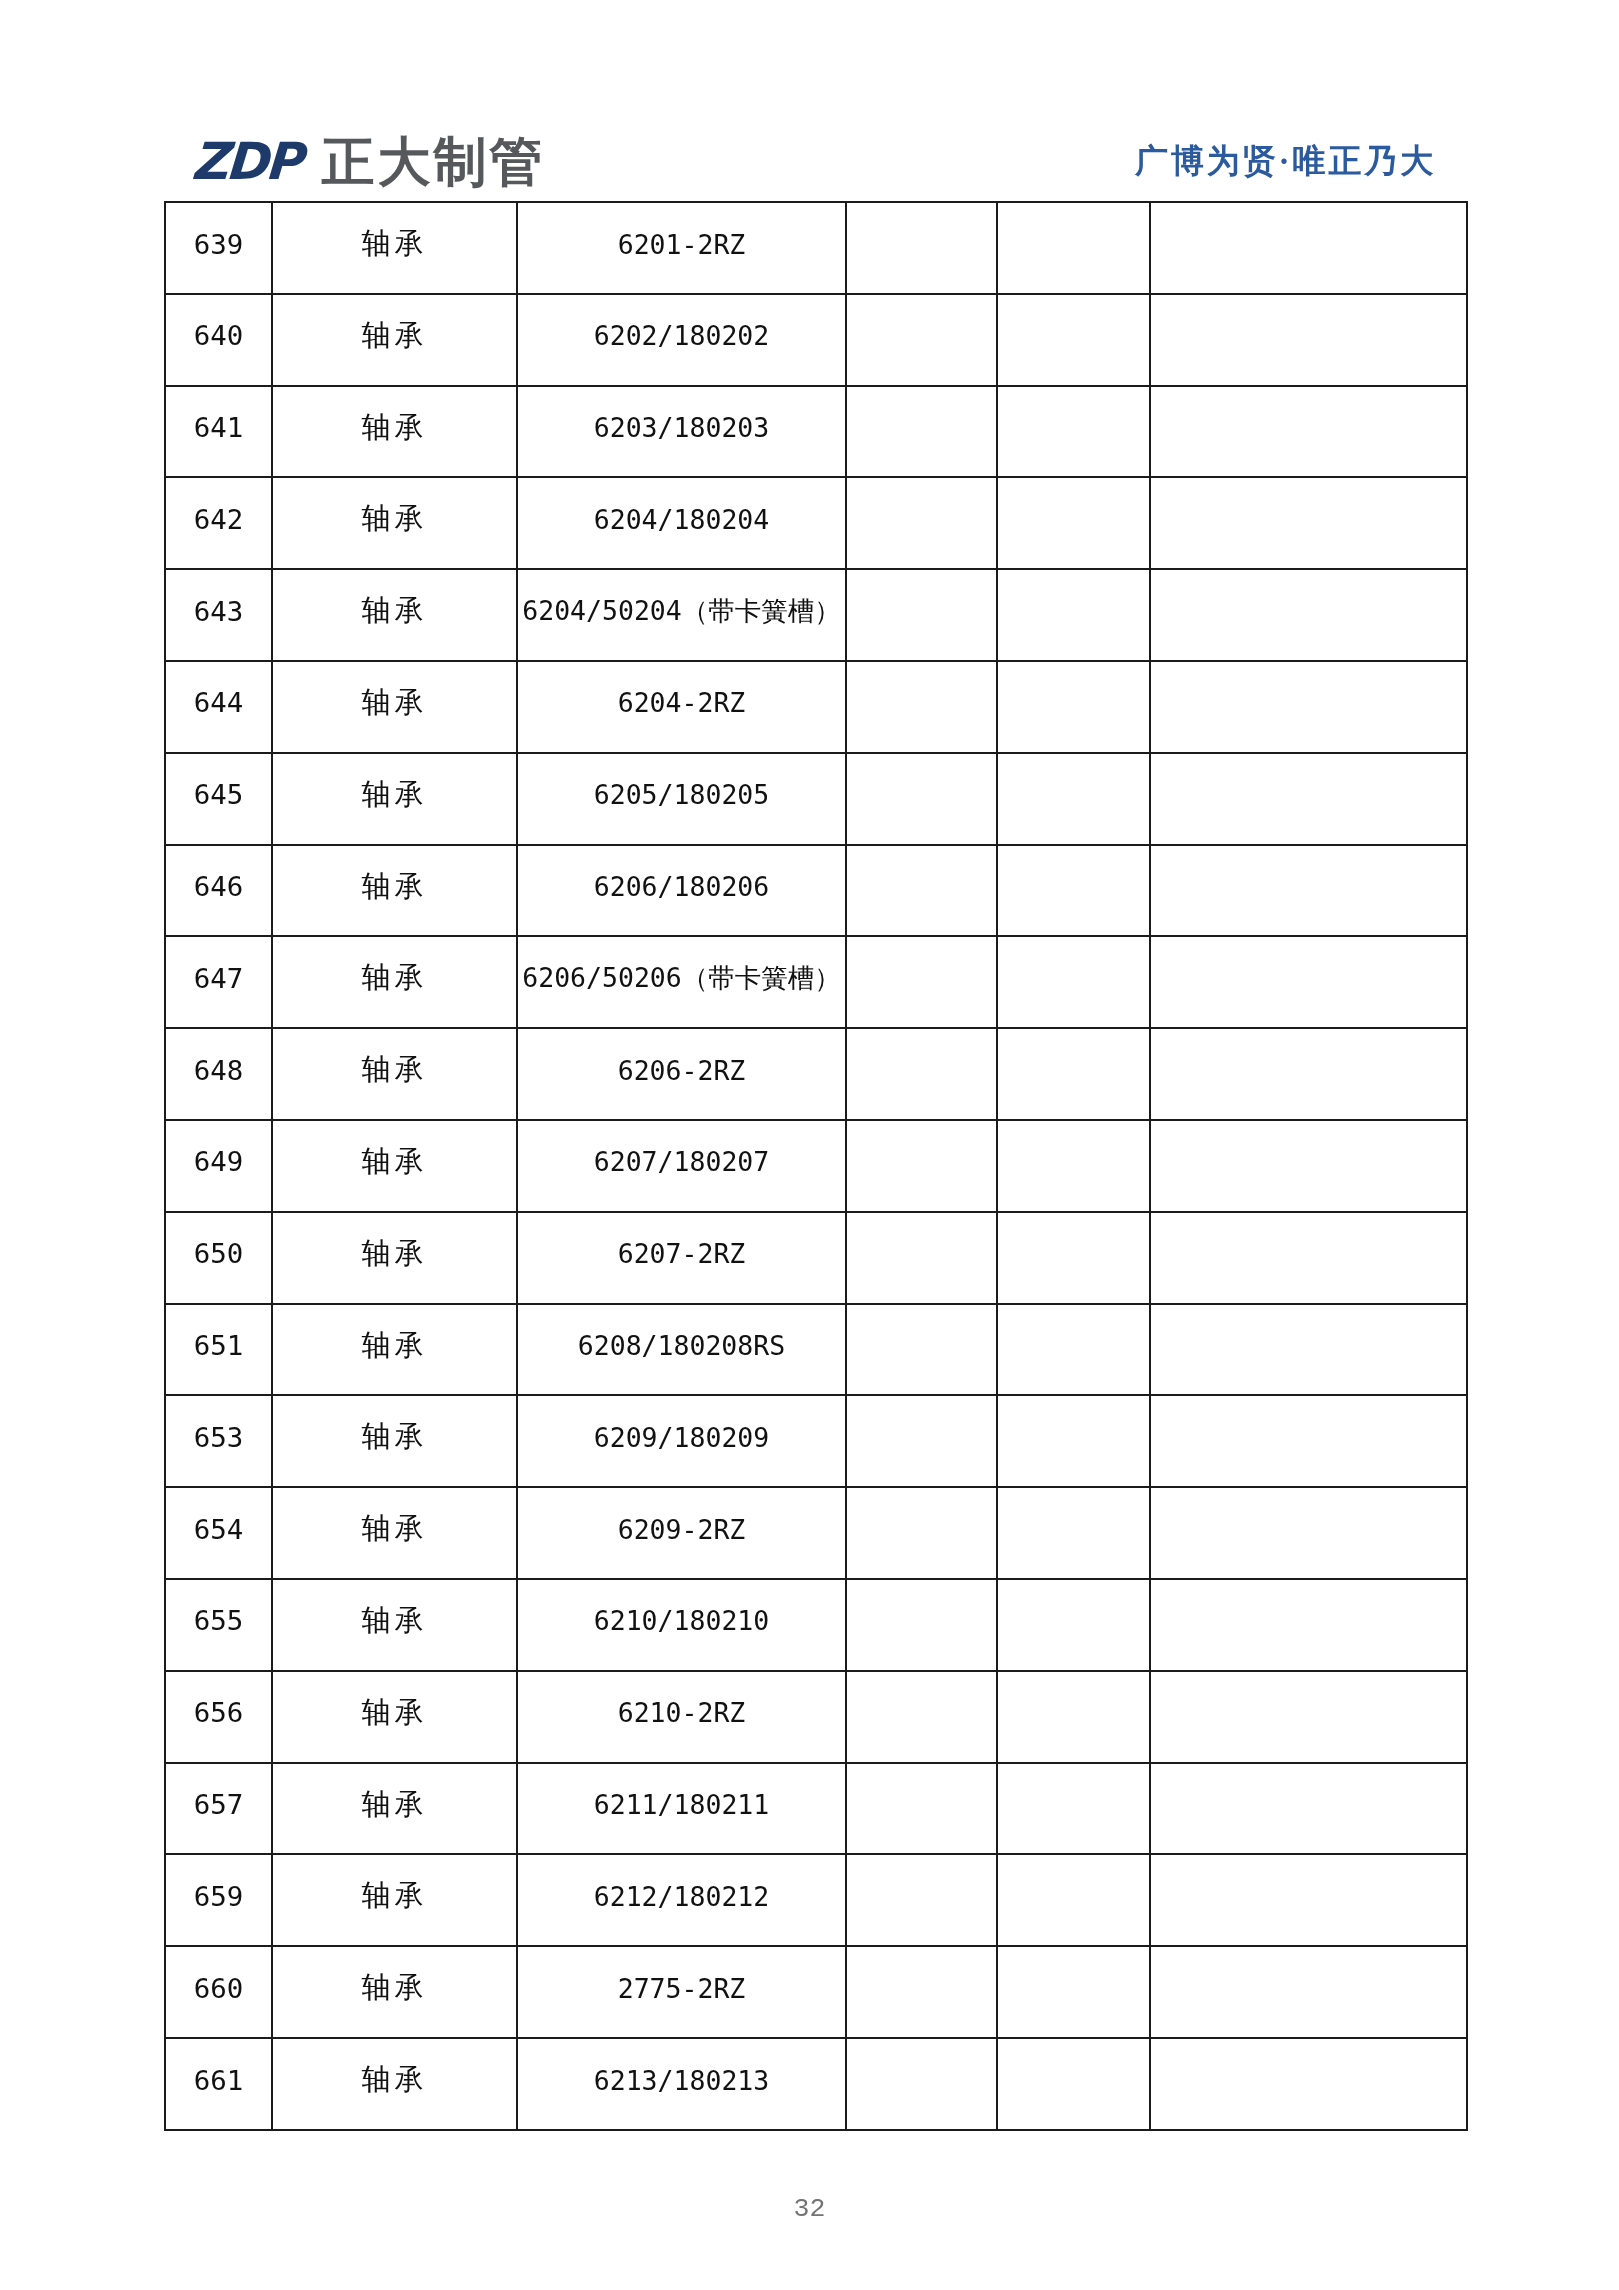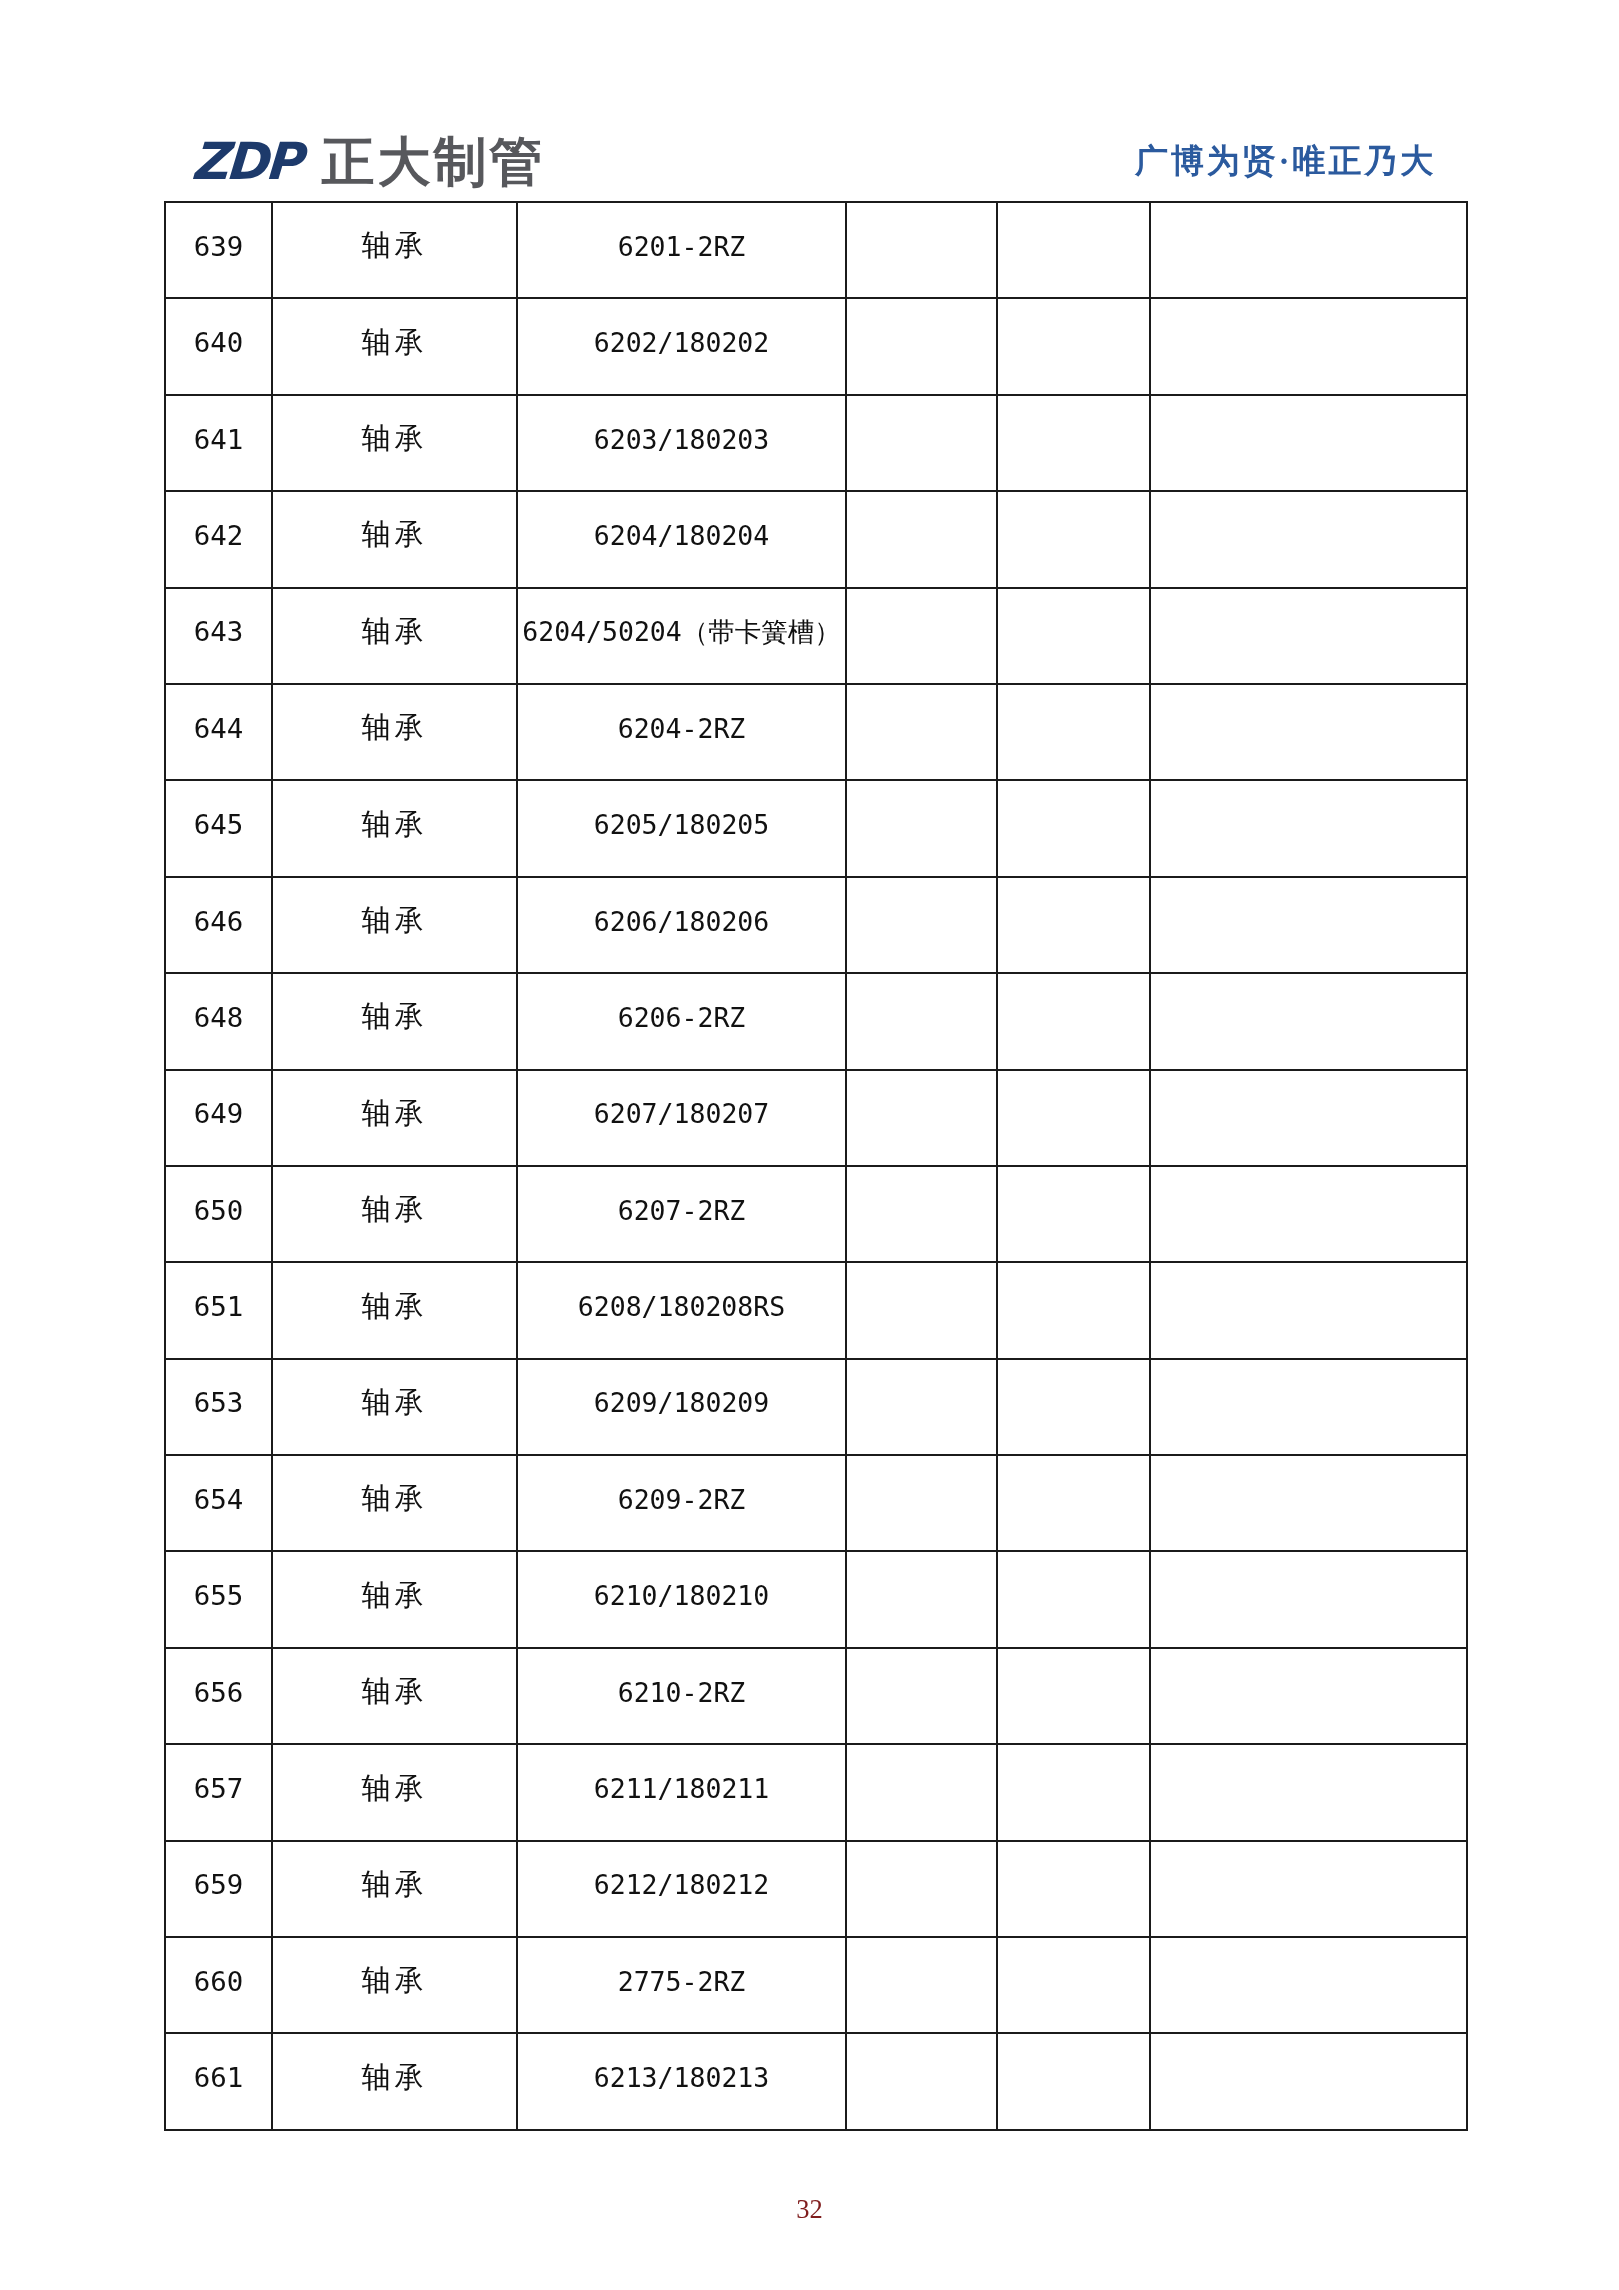--- a/index.html
+++ b/index.html
@@ -96,23 +96,23 @@
     font-size: 26.5px;
   }
 
   
   .page-number {
     position: absolute;
     top: 2194px;
     left: 0;
     width: 100%;
     text-align: center;
-    font-family: Liberation Serif, serif;
+    font-family: Liberation Mono, monospace;
     font-size: 26.5px;
-    color: #7f1d1d;
+    color: #737373;
   }
 </style>
 </head>
 <body>
 
 <div class="page">
 
   <div class="header-logo">
     <span class="zdp-mark">ZDP</span>
     <span class="company-name">正大制管</span>
@@ -188,20 +188,28 @@
         </tr>
         <tr>
           <td class="col-no">646</td>
           <td class="col-name">轴承</td>
           <td class="col-spec">6206/180206</td>
           <td class="col-empty"></td>
           <td class="col-empty"></td>
           <td class="col-empty"></td>
         </tr>
         <tr>
+          <td class="col-no">647</td>
+          <td class="col-name">轴承</td>
+          <td class="col-spec">6206/50206（带卡簧槽）</td>
+          <td class="col-empty"></td>
+          <td class="col-empty"></td>
+          <td class="col-empty"></td>
+        </tr>
+        <tr>
           <td class="col-no">648</td>
           <td class="col-name">轴承</td>
           <td class="col-spec">6206-2RZ</td>
           <td class="col-empty"></td>
           <td class="col-empty"></td>
           <td class="col-empty"></td>
         </tr>
         <tr>
           <td class="col-no">649</td>
           <td class="col-name">轴承</td>

